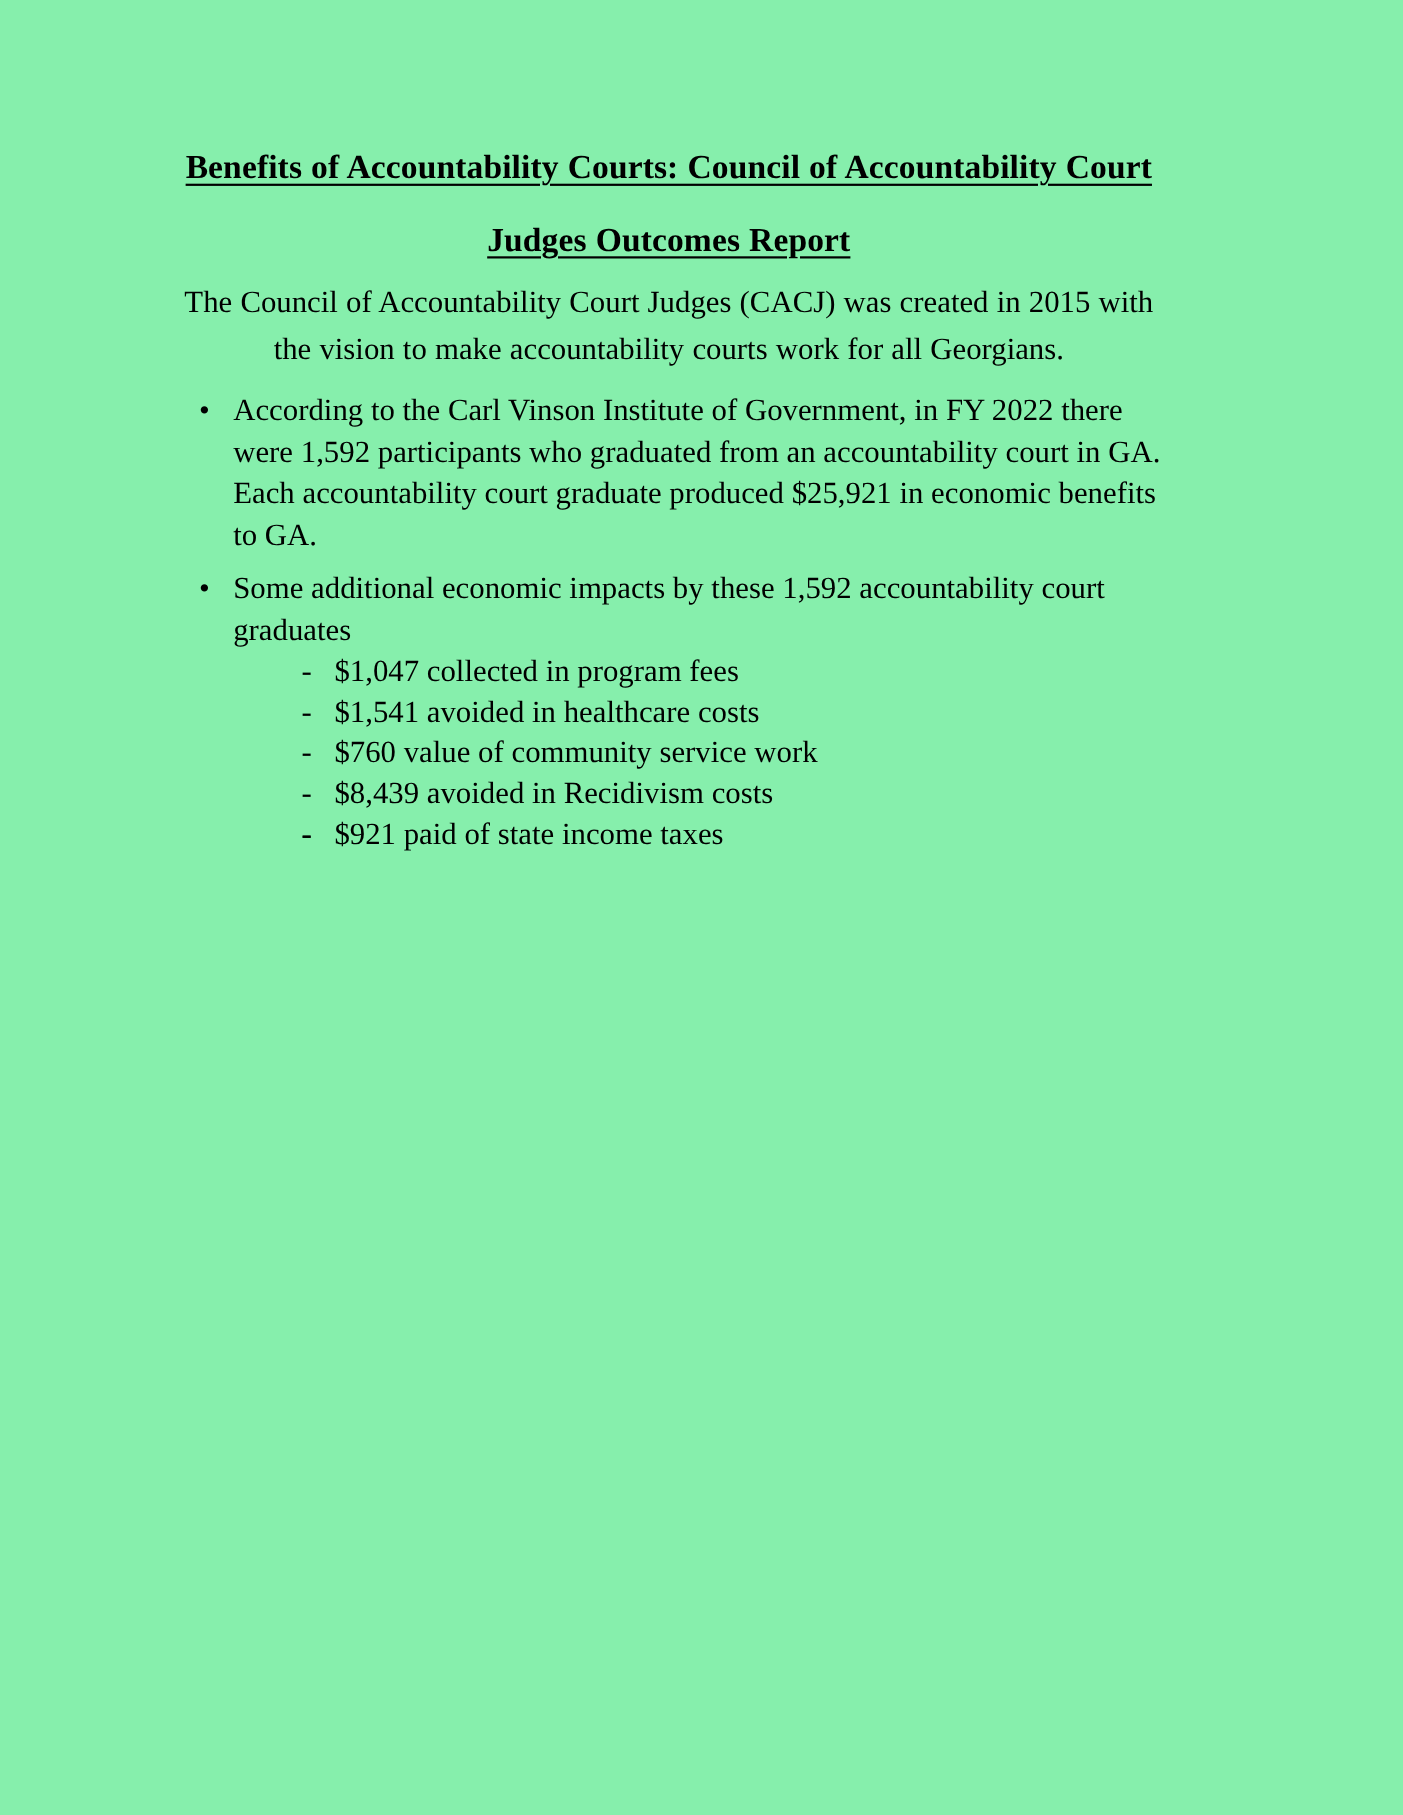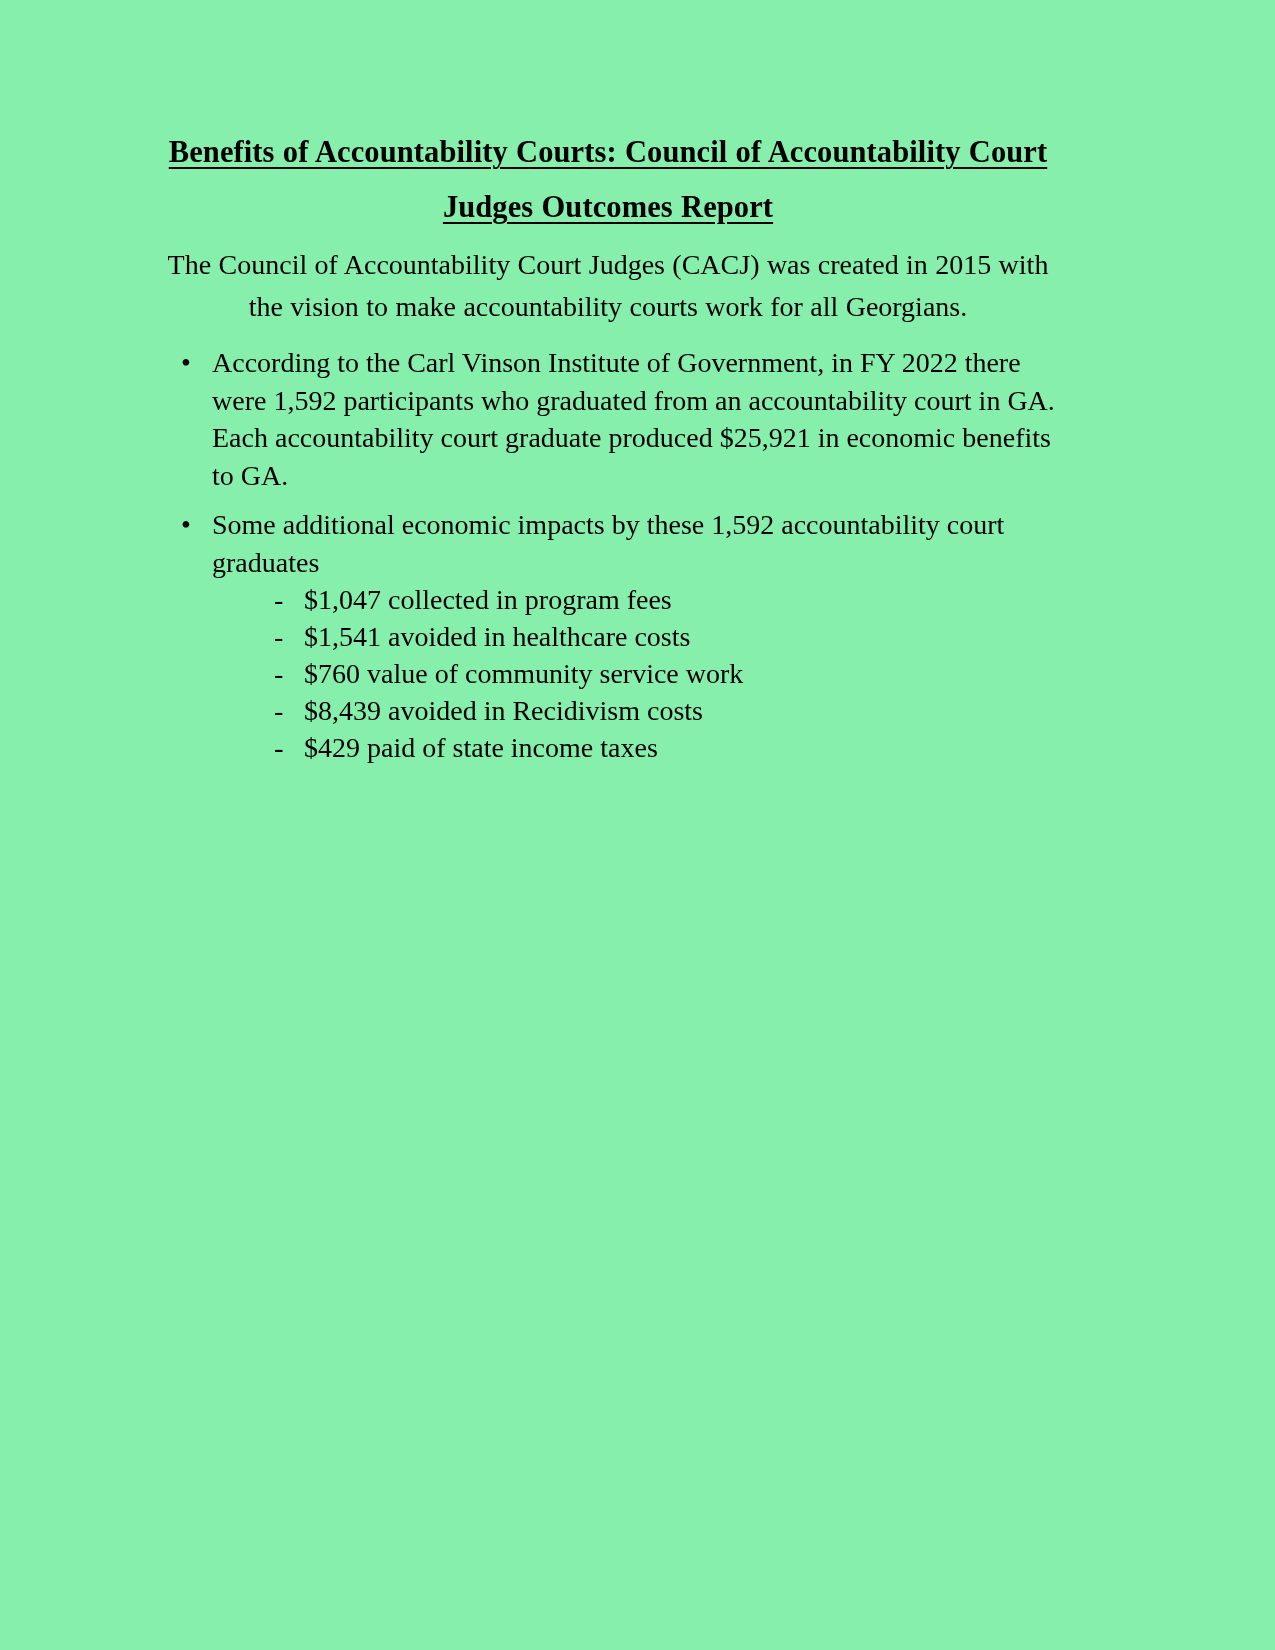--- a/index.html
+++ b/index.html
@@ -38,21 +38,21 @@
     letter-spacing: 0.1px;
     word-spacing: 0.5px;
   }
   .doc-title .tline {
     display: inline-block;
     text-decoration: underline;
     text-decoration-thickness: 2.4px;
     text-underline-offset: 4.5px;
   }
   .title-line-2 {
-    margin-top: 6px;
+    margin-top: 17px;
   }
   
   .subtitle {
     font-size: 28px;
     line-height: 42px;
     text-align: center;
     margin: 12px 0 0 0;
     word-spacing: 0.4px;
   }
   
@@ -146,21 +146,21 @@
             <span class="dash-marker">-</span>
             <span class="dash-text">$8,439 avoided in Recidivism costs</span>
           </li>
 
           <li class="dash-item">
             <span class="dash-marker">-</span>
           </li>
 
           <li class="dash-item">
             <span class="dash-marker">-</span>
-            <span class="dash-text">$429 paid of state income taxes</span>
+            <span class="dash-text">$921 paid of state income taxes</span>
           </li>
 
         </ul>
       </li>
 
     </ul>
 
   </div>
 </div>
 

